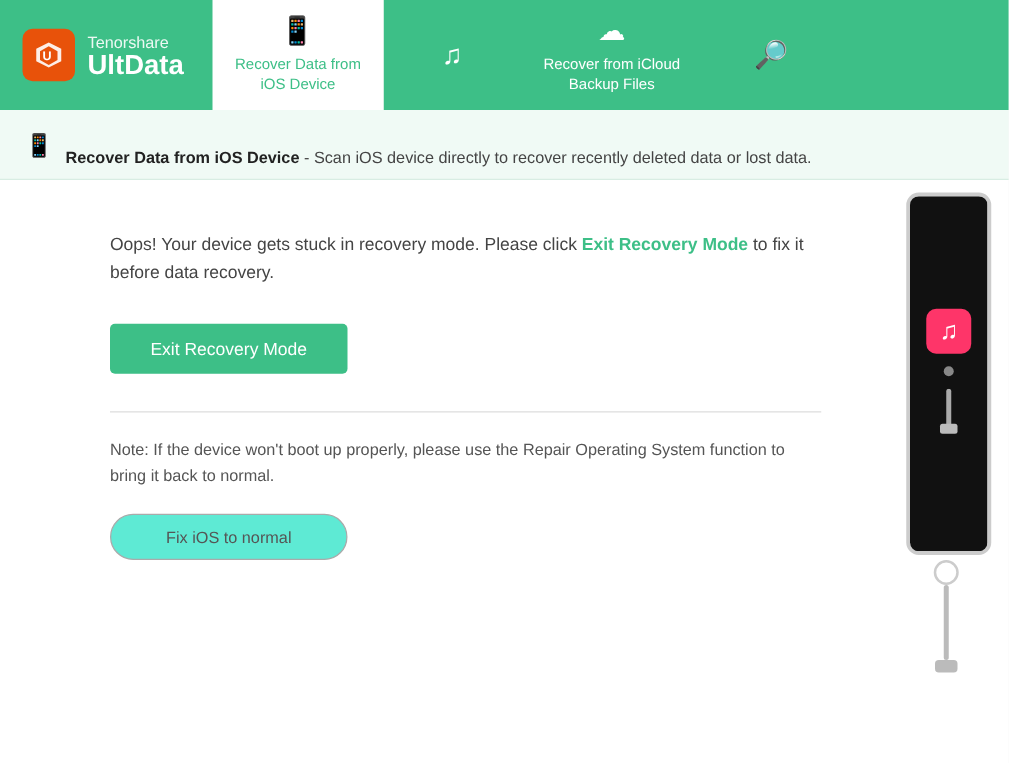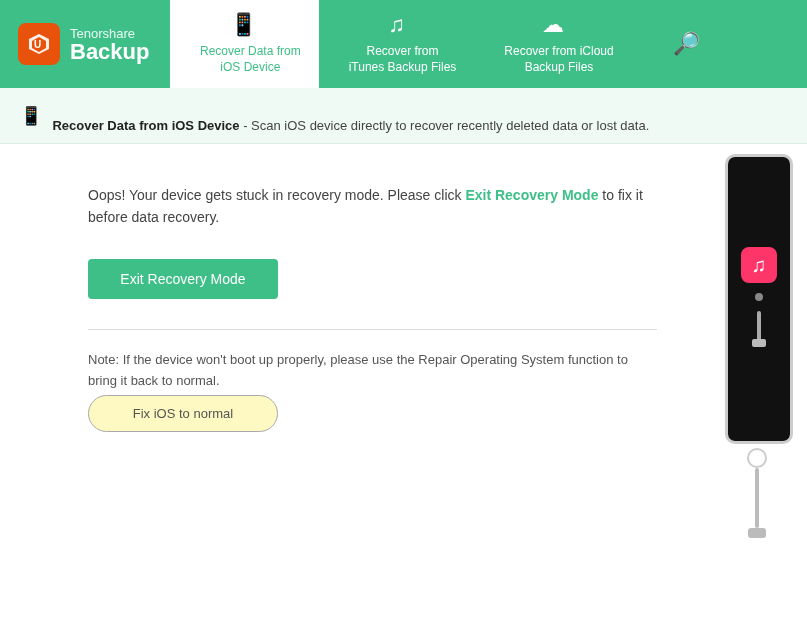--- a/index.html
+++ b/index.html
@@ -52,21 +52,21 @@
       background: transparent;
       border: none;
       gap: 6px;
     }
     .nav-tab.active {
       background: white;
       color: #3dbf87;
       border-radius: 0;
     }
     .nav-tab .tab-icon { font-size: 22px; }
-    .nav-tab .tab-label { line-height: 1.3; margin-left: 12px; }
+    .nav-tab .tab-label { line-height: 1.3; }
 
     
     .subheader {
       display: flex;
       align-items: center;
       background: #f0faf5;
       border-bottom: 1px solid #d8ede3;
       padding: 10px 20px;
       min-height: 44px;
     }
@@ -116,26 +116,26 @@
     .divider {
       border: none;
       border-top: 1px solid #ddd;
       margin: 0 0 20px 0;
     }
 
     .note-text {
       font-size: 13px;
       color: #555;
       line-height: 1.6;
-      margin-bottom: 4px;
+      margin-bottom: 20px;
     }
 
     .btn-fix-ios {
       display: inline-block;
-      background: #fef9c3;
+      background: #5eead4;
       color: #555;
       border: 1px solid #aaa;
       border-radius: 20px;
       padding: 10px 30px;
       font-size: 13px;
       cursor: pointer;
       width: 190px;
       text-align: center;
     }
 
@@ -229,32 +229,31 @@
   <div class="logo-area">
     <div class="logo-icon">
       <svg viewBox="0 0 26 26" fill="none">
         <path d="M13 3 L23 8 L23 18 L13 23 L3 18 L3 8 Z" fill="white" opacity="0.9"></path>
         <path d="M13 6 L20 10 L20 17 L13 21 L6 17 L6 10 Z" fill="#e8520a"></path>
         <text x="8" y="17" fill="white" font-size="10" font-weight="bold">U</text>
       </svg>
     </div>
     <div class="logo-text">
       <div class="brand">Tenorshare</div>
-      <div class="product">Backup</div>
+      <div class="product">UltData</div>
     </div>
   </div>
 
   <div class="nav-tabs">
     <button class="nav-tab active">
       <span class="tab-icon">📱</span>
       <span class="tab-label">Recover Data from<br>iOS Device</span>
     </button>
     <button class="nav-tab">
       <span class="tab-icon">♫</span>
-      <span class="tab-label">Recover from<br>iTunes Backup Files</span>
     </button>
     <button class="nav-tab">
       <span class="tab-icon">☁</span>
       <span class="tab-label">Recover from iCloud<br>Backup Files</span>
     </button>
     <button class="nav-tab">
       <span class="tab-icon">🔎</span>
     </button>
   </div>
 </div>

